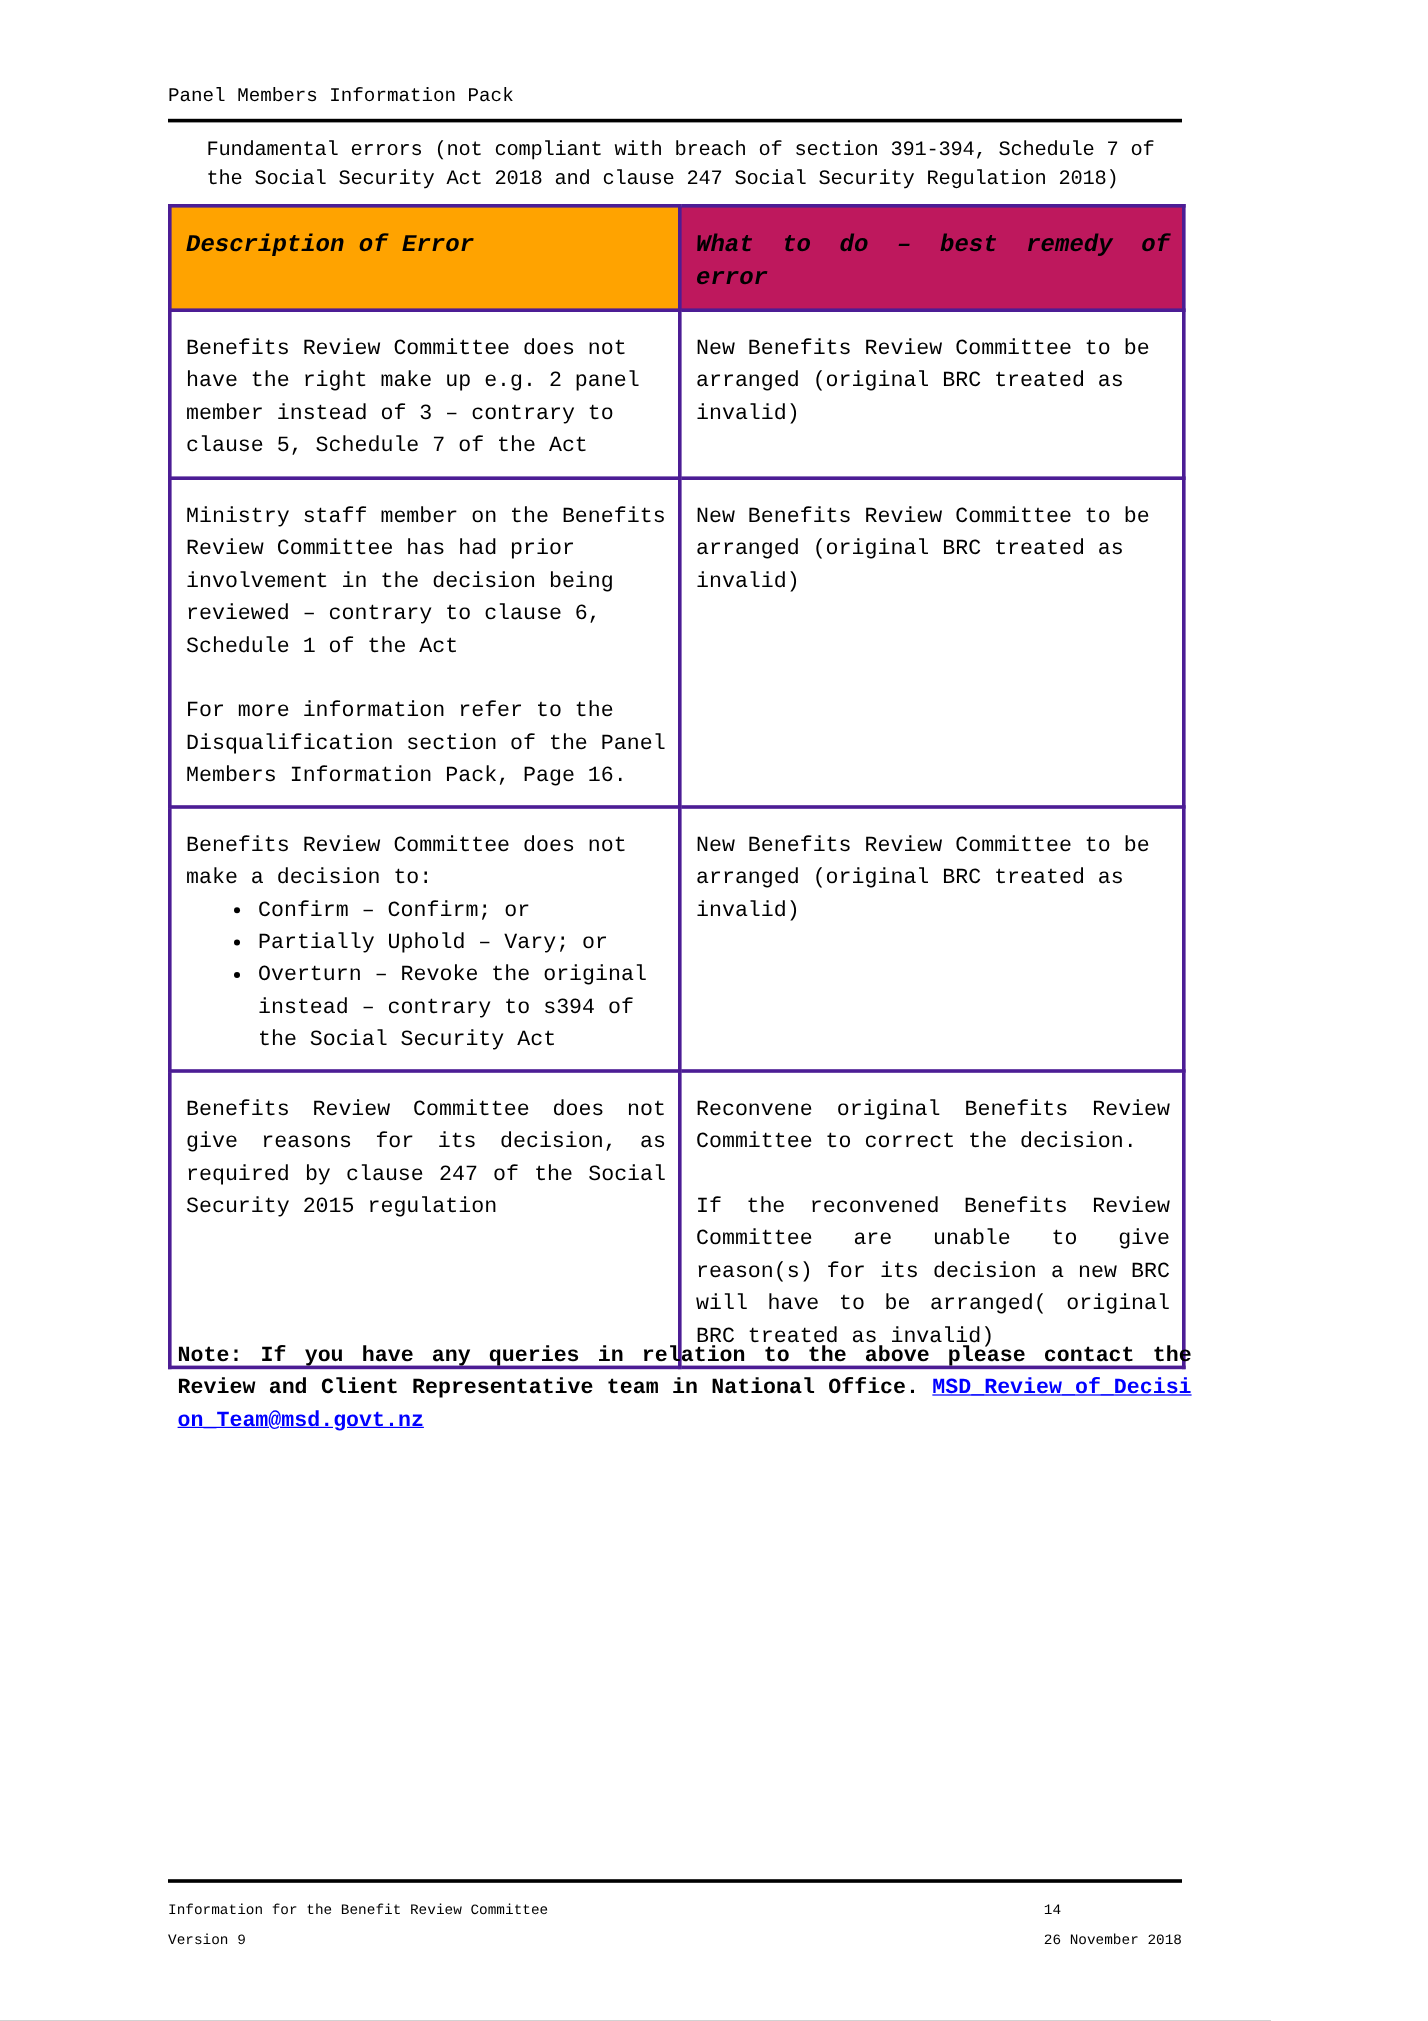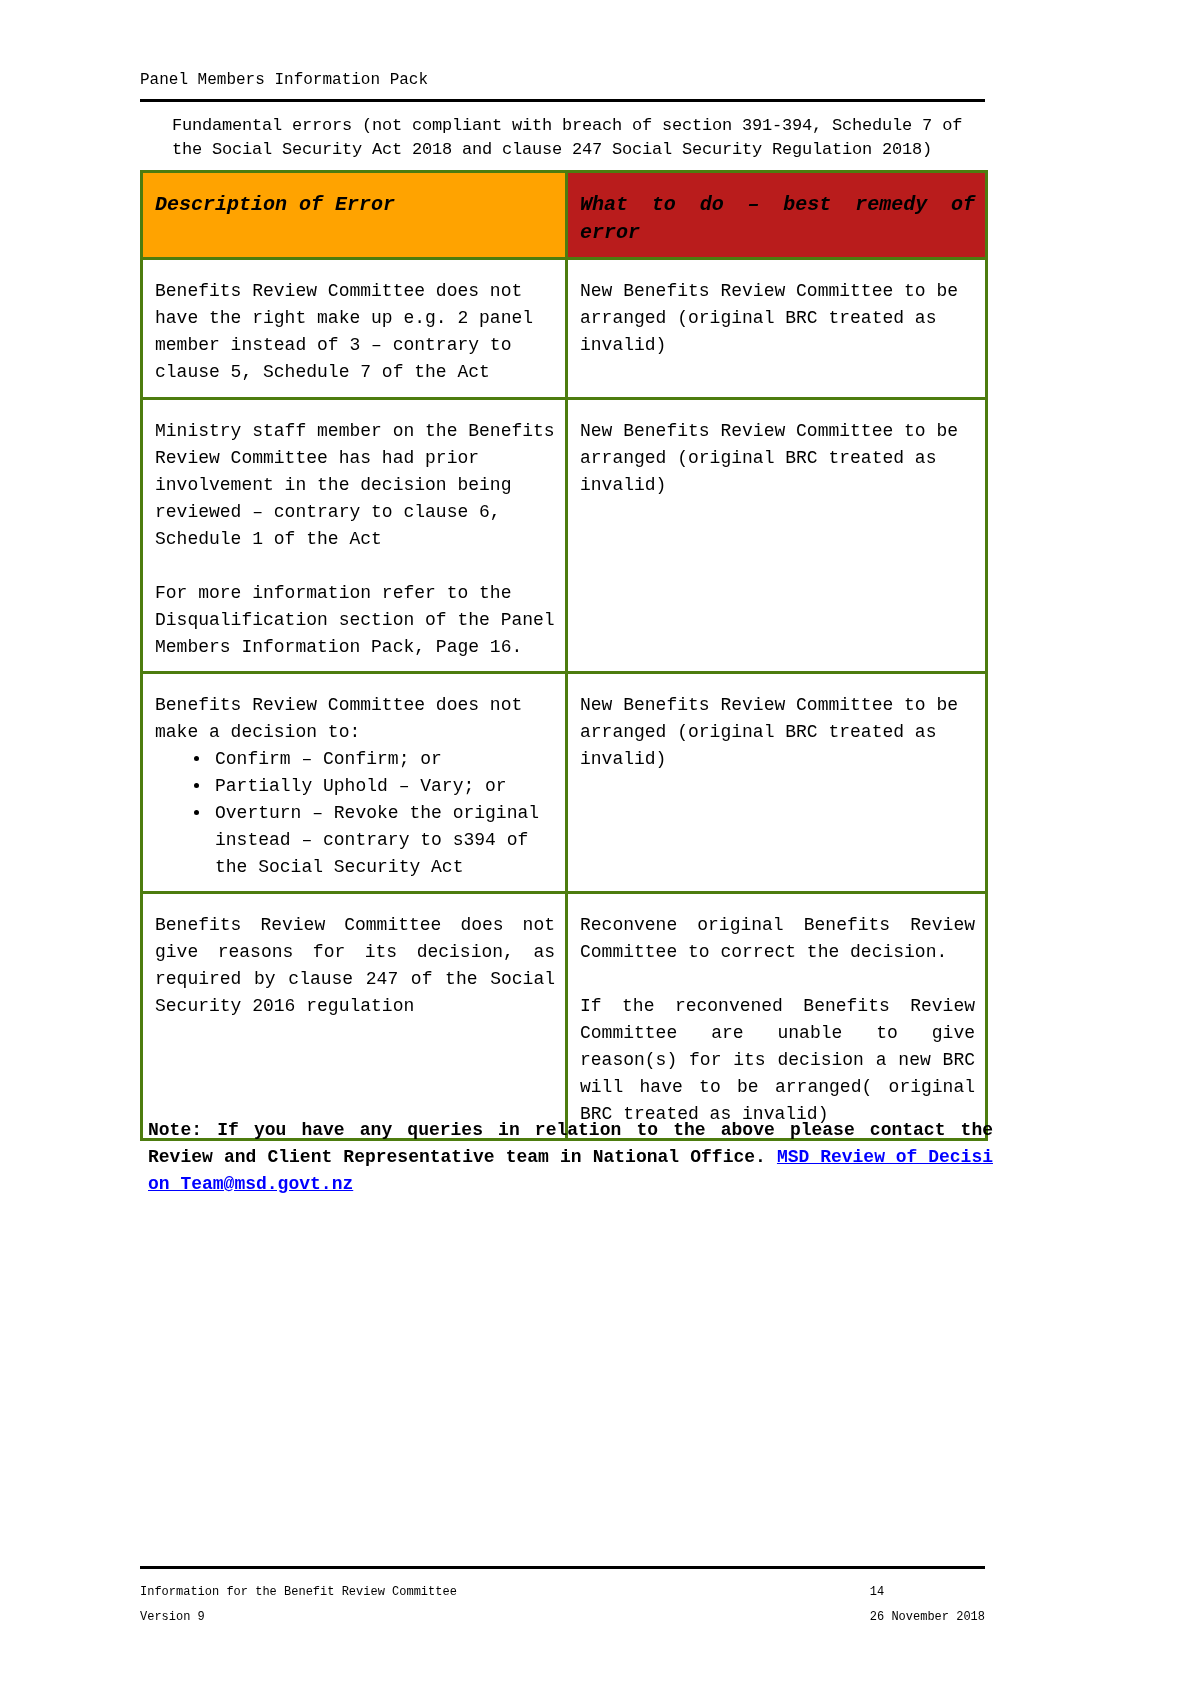--- a/index.html
+++ b/index.html
@@ -27,32 +27,32 @@
   }
   
   .error-table{
     position:absolute;left:140px;top:170px;width:845px;
     border-collapse:collapse;table-layout:fixed;
     font-size:18px;line-height:27px;
   }
   .error-table col.c-desc{width:425px;}
   .error-table col.c-remedy{width:420px;}
   .error-table th,.error-table td{
-    border:3px solid #4d7c0f;
+    border:3px solid #4c1d95;
     vertical-align:top;
     padding:18px 10px 10px 12px;
     box-sizing:border-box;
   }
   .error-table th{
     font-size:20px;line-height:28px;
     font-weight:bold;font-style:italic;
     text-align:left;
   }
   th.th-desc{background:#FFA300;}
-  th.th-remedy{background:#b91c1c;text-align:justify;}
+  th.th-remedy{background:#be185d;text-align:justify;}
   tr.r-head{height:80px;}
   tr.r1{height:140px;}
   tr.r2{height:265px;}
   tr.r3{height:218px;}
   tr.r4{height:217px;}
   .error-table td p{margin:0;}
   .error-table td p.gap{margin-top:27px;}
   td.justify{text-align:justify;}
   .error-table ul{
     margin:0 0 0 38px;padding:0 0 0 18px;
@@ -128,21 +128,21 @@
             <li>Partially Uphold – Vary; or</li>
             <li>Overturn – Revoke the original instead – contrary to  s394 of the Social Security Act</li>
           </ul>
         </td>
         <td>
           <p>New Benefits Review Committee to be arranged (original BRC treated as invalid)</p>
         </td>
       </tr>
       <tr class="r4">
         <td class="justify">
-          <p>Benefits Review Committee does not give reasons for its decision, as required by clause 247 of the Social Security 2016 regulation</p>
+          <p>Benefits Review Committee does not give reasons for its decision, as required by clause 247 of the Social Security 2015 regulation</p>
         </td>
         <td class="justify">
           <p>Reconvene original Benefits Review Committee to correct the decision.</p>
           <p class="gap">If the reconvened Benefits Review Committee are unable to give reason(s) for its decision a new BRC will have to be arranged( original BRC treated as invalid)</p>
         </td>
       </tr>
     </tbody>
   </table>
 
   <p class="note"><span>Note: If you have any queries in relation to the above please contact the Review and Client Representative team in National Office.</span> <a class="email-link" href="#">MSD_Review_of_Decision_Team@msd.govt.nz</a></p>

